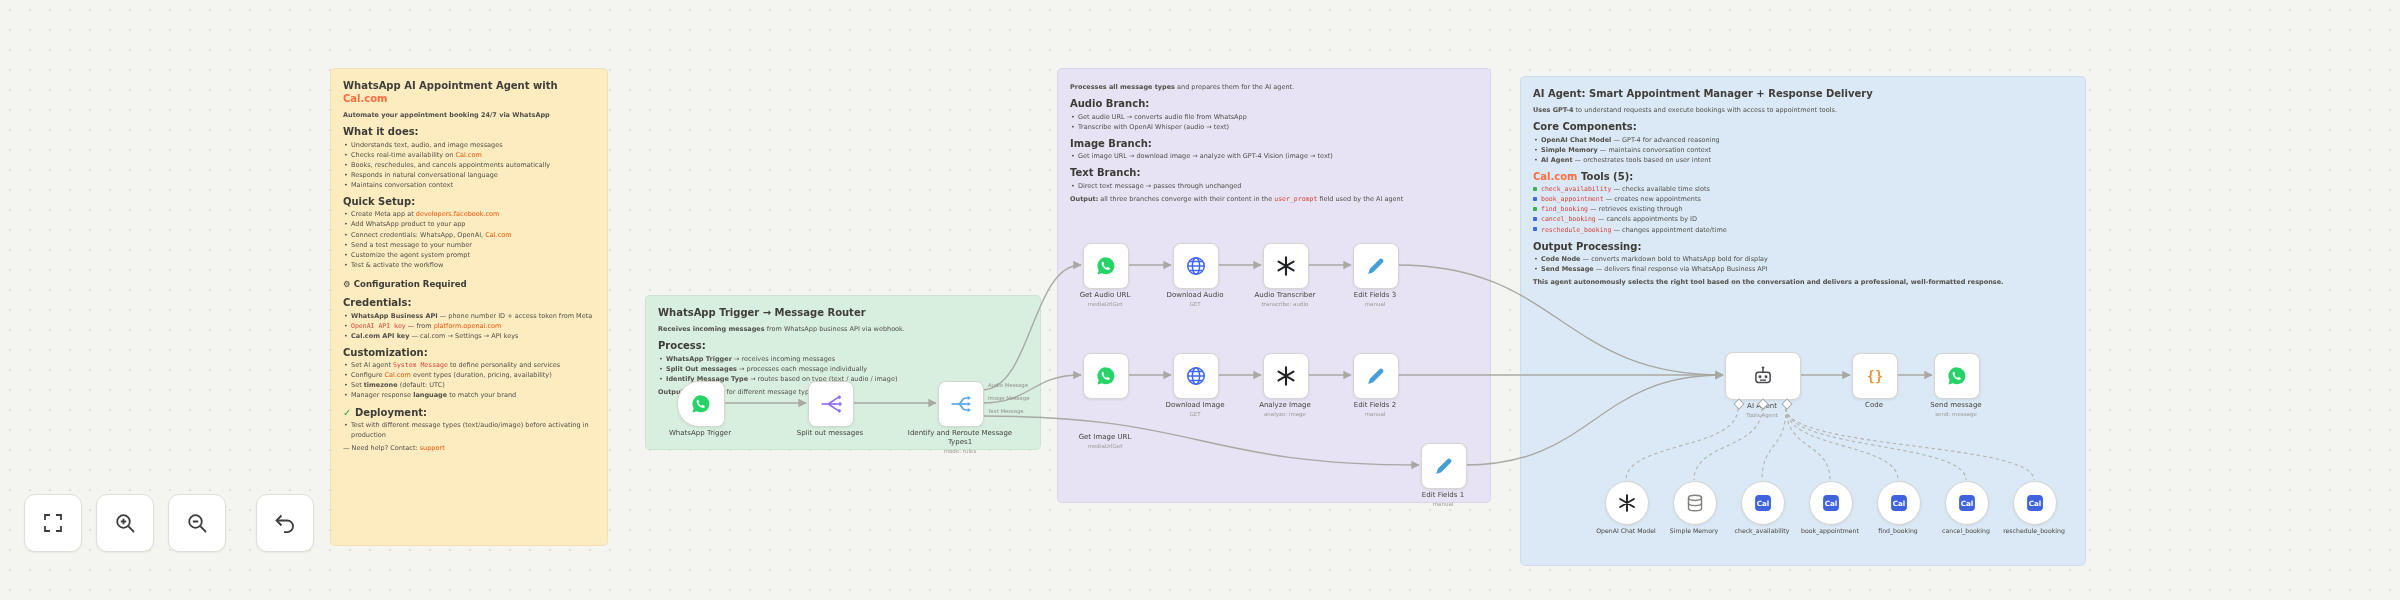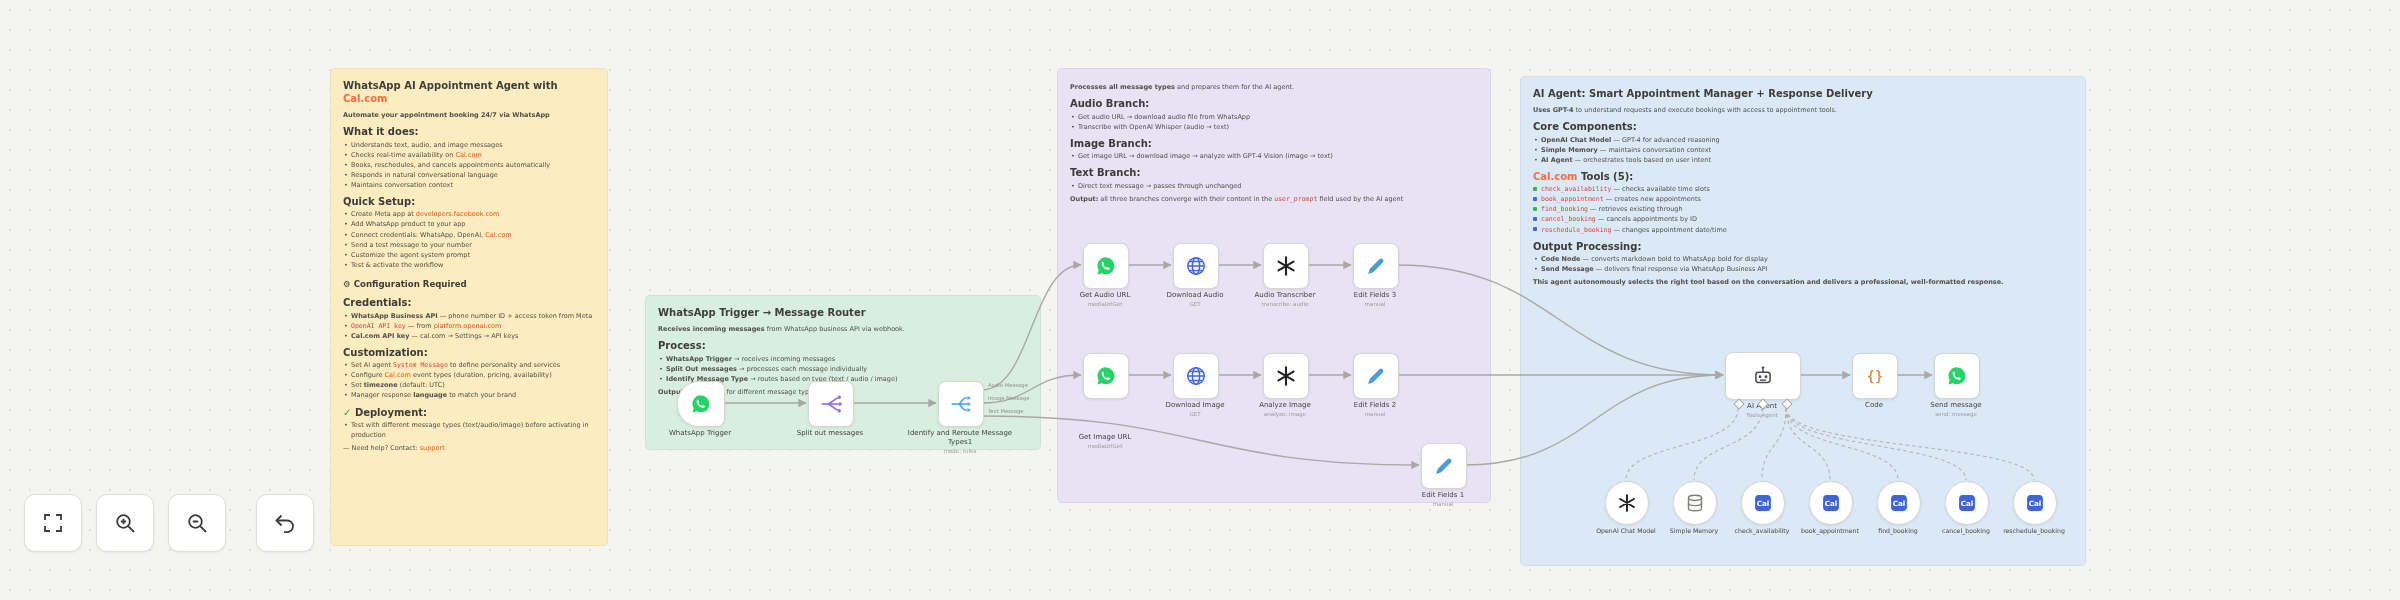--- a/index.html
+++ b/index.html
@@ -109,21 +109,21 @@
         <div class="ln li"><span class="blt">•</span><span class="b">Split Out messages</span><span> → processes each message individually</span></div>
         <div class="ln li"><span class="blt">•</span><span class="b">Identify Message Type</span><span> → routes based on type (text / audio / image)</span></div>
         <div class="ln p"><span class="b">Output:</span><span> 3 branches for different message types</span></div>
       </div>
   </div>
 
   <div class="note note-purple">
     <div class="note-body">
         <div class="ln p"><span class="b">Processes all message types</span><span> and prepares them for the AI agent.</span></div>
         <div class="ln h"><span>Audio Branch:</span></div>
-        <div class="ln li"><span class="blt">•</span><span>Get audio URL → download audio file from WhatsApp</span></div>
+        <div class="ln li"><span class="blt">•</span><span>Get audio URL → converts audio file from WhatsApp</span></div>
         <div class="ln li"><span class="blt">•</span><span>Transcribe with OpenAI Whisper (audio → text)</span></div>
         <div class="ln h"><span>Image Branch:</span></div>
         <div class="ln li"><span class="blt">•</span><span>Get image URL → download image → analyze with GPT-4 Vision (image → text)</span></div>
         <div class="ln h"><span>Text Branch:</span></div>
         <div class="ln li"><span class="blt">•</span><span>Direct text message → passes through unchanged</span></div>
         <div class="ln p"><span class="b">Output:</span><span> all three branches converge with their content in the </span><span class="code">user_prompt</span><span> field used by the AI agent</span></div>
       </div>
   </div>
 
   <div class="note note-blue">

